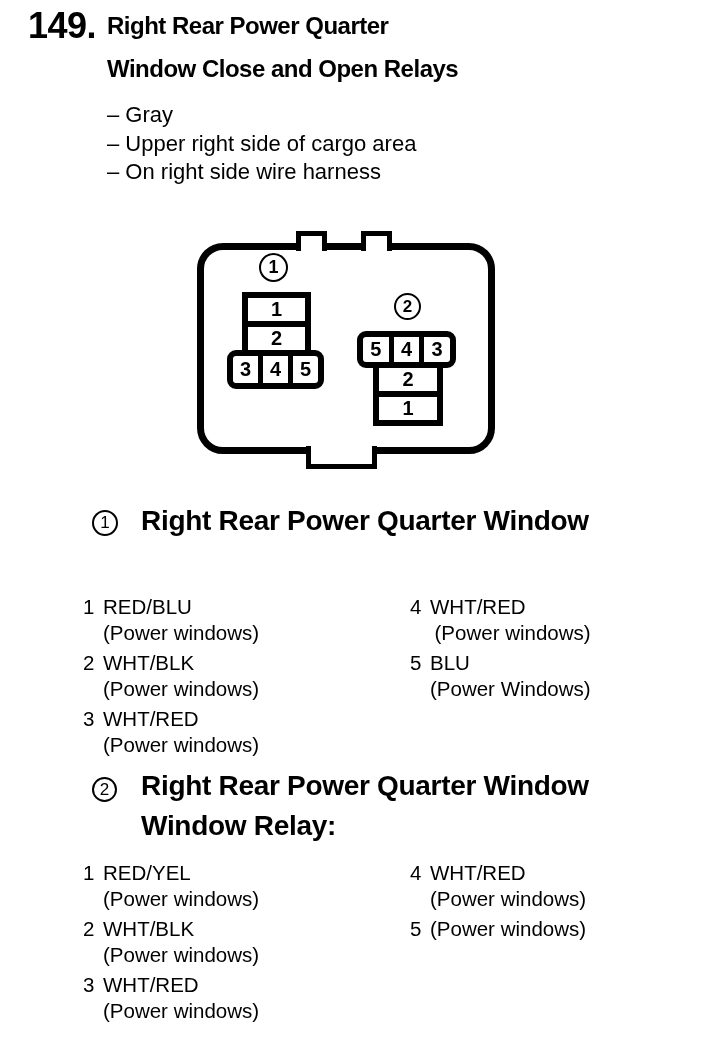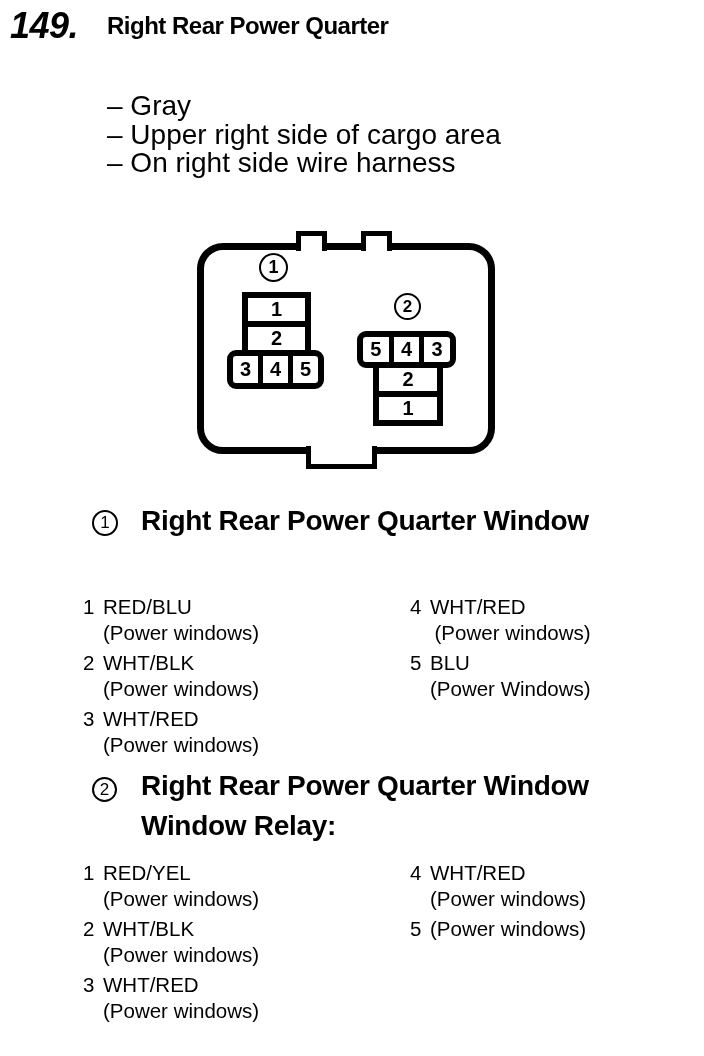--- a/index.html
+++ b/index.html
@@ -8,35 +8,34 @@
     width:704px; height:1056px;
     position:relative;
     font-family:"Liberation Sans", sans-serif;
     color:#000;
     overflow:hidden;
   }
   .abs { position:absolute; }
 
   
   .title-num {
-    left:10px; top:4px;
+    left:28px; top:4px;
     font-size:36px; font-weight:bold; letter-spacing:-0.5px;
     line-height:43px;
-    font-style:italic;
   }
   .title-text {
     left:107px; top:4px; width:590px;
     font-size:24px; font-weight:bold; letter-spacing:-0.5px;
     line-height:43px;
   }
 
   
   .bullets {
-    left:107px; top:92px;
-    font-size:28px; line-height:28.5px;
+    left:107px; top:101px;
+    font-size:22px; line-height:28.5px;
   }
 
   
   .housing {
     left:197px; top:243px; width:298px; height:211px;
     border:7px solid #000; border-radius:26px;
     background:#fff;
   }
   .tab-top {
     width:31px; height:20px;
@@ -106,20 +105,21 @@
   .pin-col.c2r { left:410px; top:860px; }
   .pin { display:grid; grid-template-columns:20px auto; margin-bottom:4px; }
   .pin .pin-desc { grid-column:2;text-align:right; }
 </style>
 </head>
 <body>
 
 <div class="abs title-num">149.</div>
 <div class="abs title-text">
   <div>Right Rear Power Quarter</div>
+  <div>Window Close and Open Relays</div>
 </div>
 
 <div class="abs bullets">
   <div>– Gray</div>
   <div>– Upper right side of cargo area</div>
   <div>– On right side wire harness</div>
 </div>
 
 <div class="abs housing"></div>
 <div class="abs tab-top t1"></div>

